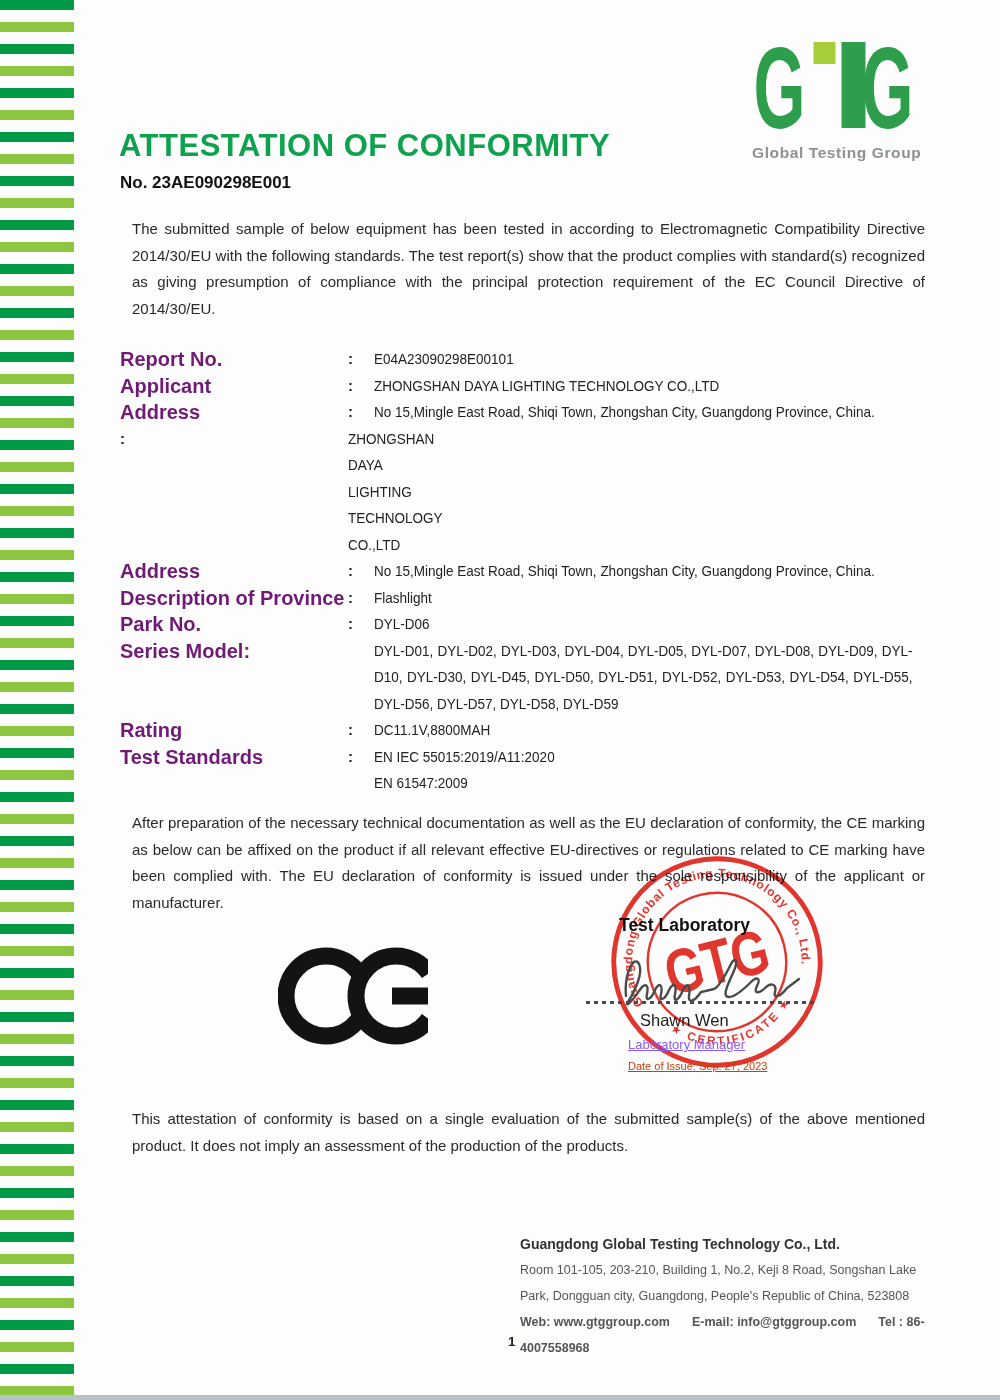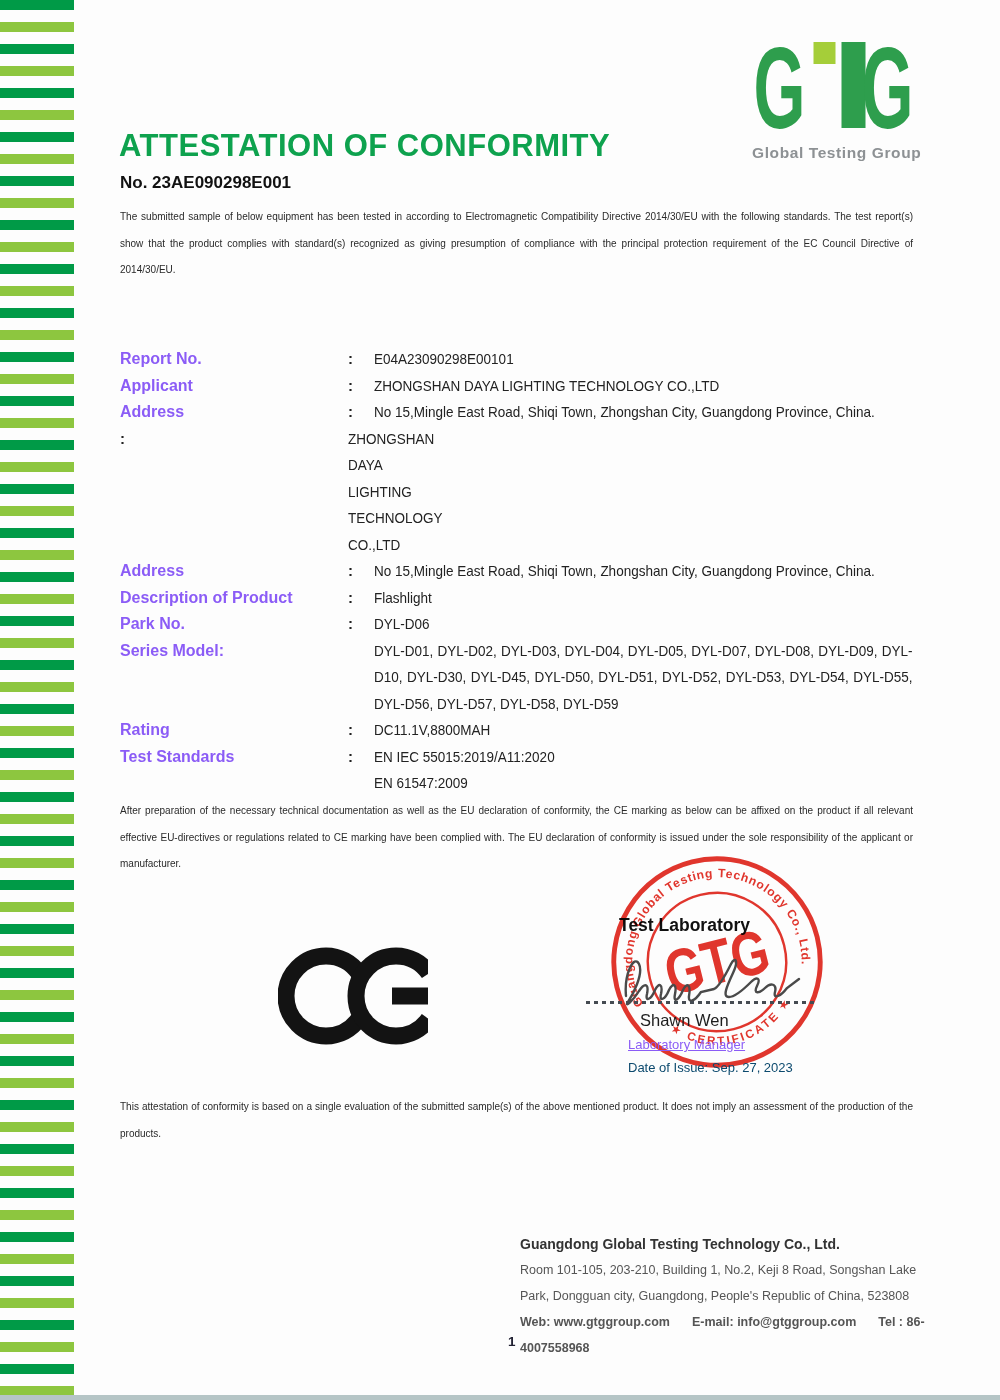--- a/index.html
+++ b/index.html
@@ -22,46 +22,46 @@
     margin-top:9px; font-size:15.5px; font-weight:bold; color:var(--tagline-gray);
     letter-spacing:.6px; white-space:nowrap;
   }
   .title {
     position:absolute; left:107px; top:116px; margin:12px;
     font-size:31px; font-weight:bold; letter-spacing:.5px; color:var(--title-green);
     white-space:nowrap;
   }
   .cert-no { position:absolute; left:120px; top:173px; font-size:17px; font-weight:bold; color:#111; }
   .para {
-    position:absolute; left:120px; width:793px; margin:0;
-    font-size:10px; line-height:26.5px; text-align:justify; color:#2a2a2a;
+    position:absolute; left:120px; width:793px; margin:12px;
+    font-size:15px; line-height:26.5px; text-align:justify; color:#2a2a2a;
   }
   .p1 { top:204px; }
   .p2 { top:798px; }
   .p3 { top:1094px; }
   
   .fields { position:absolute; left:120px; top:346px; width:793px; }
   .frow { display:grid; grid-template-columns:228px 26px 1fr; line-height:26.5px; }
-  .flabel { font-size:16px; font-weight:bold; color:#8b5cf6; }
+  .flabel { font-size:20px; font-weight:bold; color:#701a75; }
   .fsep { font-size:15px; font-weight:bold; color:#222; }
   .fvalue { font-size:15px; color:#222; text-align:justify; white-space:pre-line; }
   .fvalue .cv { display:block; transform:scaleX(.9); transform-origin:0 0; width:111%; }
   
   .ce-mark { position:absolute; left:278px; top:944px; }
   
   .test-lab { position:absolute; left:619px; top:915px; font-size:17.5px; font-weight:bold; color:#101010;text-align:right; }
   .stamp { position:absolute; left:605px; top:850px; mix-blend-mode:multiply; opacity:.92; }
   .signature { position:absolute; left:618px; top:944px; }
   .dotted {
     position:absolute; left:586px; top:1001px; width:228px; height:3px;
     background:repeating-linear-gradient(90deg, #454b52 0 4px, transparent 4px 8px);
   }
   .sig-name  { position:absolute; left:628px; top:1011px; font-size:16.5px; color:#1d1d1d;margin-left:12px; }
   .sig-title { position:absolute; left:628px; top:1037px; font-size:13px; color:#8b5cf6;text-decoration:underline; }
-  .sig-date  { position:absolute; left:628px; top:1060px; font-size:13px; color:#0c4a6e; }
+  .sig-date  { position:absolute; left:628px; top:1060px; font-size:11px; color:#c2410c;text-decoration:underline; }
   
   .footer { position:absolute; left:520px; top:1231px; width:410px; }
   .f-company { font-size:14px; font-weight:bold; color:#333; line-height:26px; }
   .f-line { font-size:12.5px; color:#555; line-height:26px; }
   .f-line.contact span { margin-right:22px;font-weight:bold; }
   .f-line.contact span:last-child { margin-right:0; }
   .page-num { position:absolute; left:508px; top:1334px; font-size:13.5px; font-weight:bold; color:#223; }
   .bottom-bar { position:absolute; left:0; bottom:0; width:100%; height:5px; background:#b5c5c6; }
 </style>
 </head>
@@ -110,21 +110,21 @@
       <div class="fvalue"><span class="cv">ZHONGSHAN DAYA LIGHTING TECHNOLOGY CO.,LTD</span></div>
     </div>
 
     <div class="frow">
       <div class="flabel">Address</div>
       <div class="fsep">:</div>
       <div class="fvalue"><span class="cv">No 15,Mingle East Road, Shiqi Town, Zhongshan City, Guangdong Province, China.</span></div>
     </div>
 
     <div class="frow">
-      <div class="flabel">Description of Product</div>
+      <div class="flabel">Description of Province</div>
       <div class="fsep">:</div>
       <div class="fvalue"><span class="cv">Flashlight</span></div>
     </div>
 
     <div class="frow">
       <div class="flabel">Park No.</div>
       <div class="fsep">:</div>
       <div class="fvalue"><span class="cv">DYL-D06</span></div>
     </div>
 

